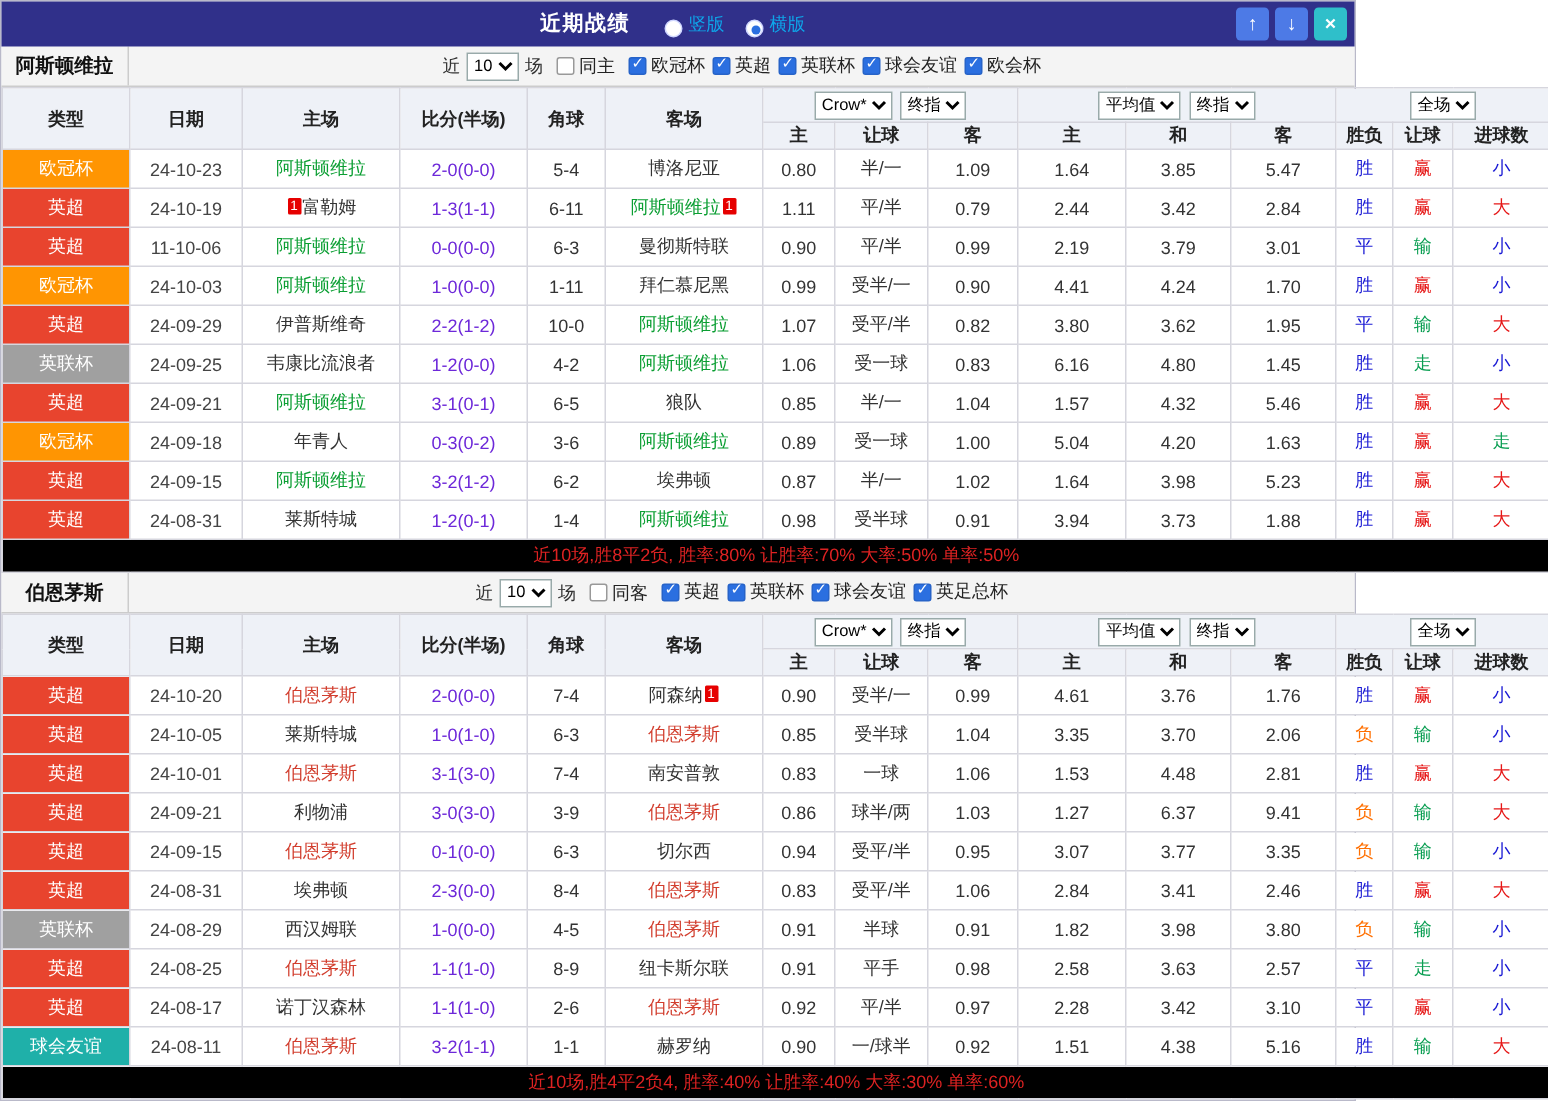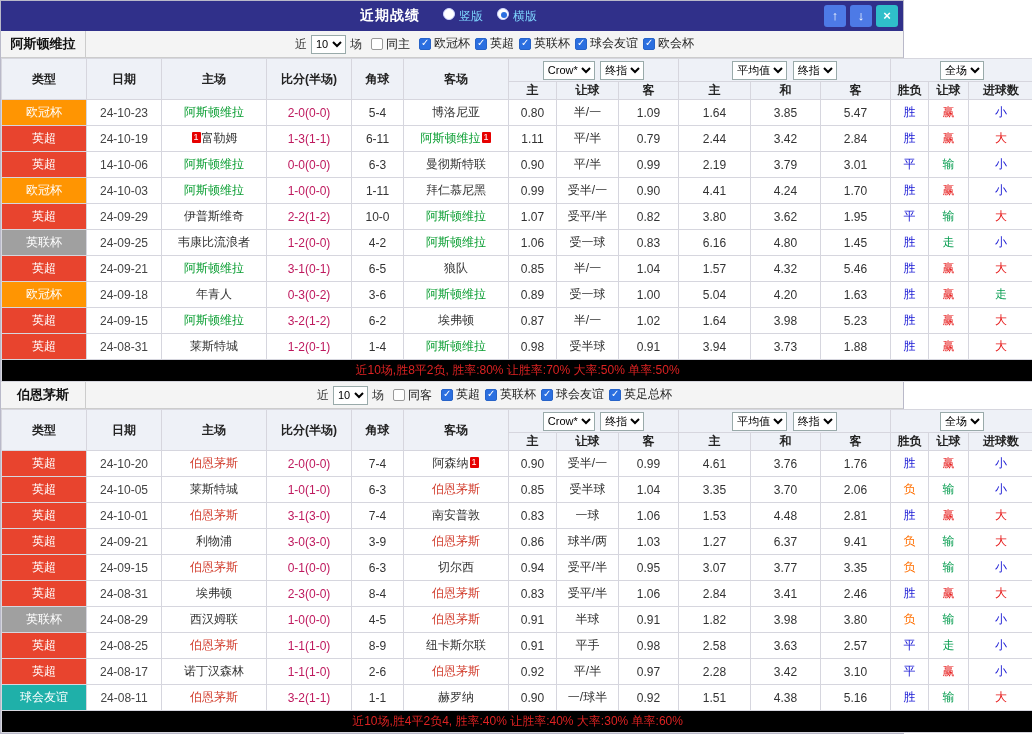--- a/index.html
+++ b/index.html
@@ -1,21 +1,21 @@
 <!DOCTYPE html>
 <html><head>
 <meta charset="utf-8">
 <style>
 *{box-sizing:border-box;margin:0;padding:0;}
 html,body{background:#fff;}
 body{width:1032px;font-family:"Liberation Sans","DejaVu Sans",sans-serif;font-size:12px;color:#333;}
 .widget{width:904px;border:1px solid #b9b9c9;}
 .titlebar{height:30px;background:#30308a;display:flex;align-items:center;justify-content:center;position:relative;color:#fff;}
 .titlebar .title{font-size:14px;font-weight:bold;margin-right:16px;letter-spacing:1px;}
-.radio{display:inline-flex;align-items:flex-start;margin:0 7px;font-size:12px;cursor:pointer;color:#7dd3fc;}
+.radio{display:inline-flex;align-items:flex-end;margin:0 7px;font-size:12px;cursor:pointer;color:#0ea5e9;}
 .radio-dot{width:12px;height:12px;border-radius:50%;background:#fff;border:1px solid #cfd6ff;margin-right:4px;position:relative;display:inline-block;}
 .radio-dot.on::after{content:"";position:absolute;left:3px;top:3px;width:6px;height:6px;background:#2b6fe0;border-radius:50%;}
 .tb-btns{position:absolute;right:5px;top:4px;display:flex;gap:4px;}
 .tb-btn{width:22px;height:22px;border:none;border-radius:3px;color:#fff;font-size:13px;font-weight:bold;cursor:pointer;line-height:22px;text-align:center;padding:0;font-family:inherit;}
 .tb-btn.blue{background:#4d7ae6;}
 .tb-btn.teal{background:#2fbfca;}
 .section-header{height:27px;display:flex;align-items:stretch;background:#f4f4f4;border-bottom:1px solid #ccc;}
 .team-box{width:85px;border-right:1px solid #ccc;display:flex;align-items:center;justify-content:center;font-weight:bold;font-size:13px;color:#111;}
 .filters{flex:1;display:flex;align-items:center;justify-content:center;gap:4px;}
 .filters select{height:19px;font-size:11px;border:1px solid #9aa;background:#fff;}
@@ -24,21 +24,21 @@
 .checkbox.checked{background:#2b6fe0;border-color:#2763c8;}
 .checkbox.checked::after{content:"\2713";position:absolute;color:#fff;font-size:10px;font-weight:bold;left:1px;top:-2px;}
 table{border-collapse:collapse;table-layout:fixed;width:1032px;font-size:12px;}
 th,td{border:1px solid #d6d6de;text-align:center;white-space:nowrap;overflow:hidden;padding:0;}
 thead th{background:#eef1f7;font-weight:bold;color:#222;}
 tr.selrow th{height:23px;}
 tr.selrow select{height:19px;font-size:11px;max-width:46%;border:1px solid #9aa;background:#fff;margin:0 1px;}
 tr.labrow th{height:18px;}
 tbody td{height:26px;background:#fff;}
 td.type{color:#fff;font-size:12px;}
-td.score{color:#be185d;}
+td.score{color:#6d28d9;}
 td.date{color:#444;}
 td.res{font-weight:normal;}
 tfoot td{height:22px;color:#d22;background:#000000;}
 .card{display:inline-block;background:#e60000;color:#fff;font-size:9px;line-height:11px;width:9px;height:11px;vertical-align:2px;margin:0 1px;border-radius:1px;text-align:center;}
 </style>
 </head>
 <body>
 
 <div class="widget">
 
@@ -168,21 +168,21 @@
             <td>0.79</td>
             <td>2.44</td>
             <td>3.42</td>
             <td>2.84</td>
             <td class="res" style="color: rgb(23, 23, 212);">胜</td>
             <td class="res" style="color: rgb(230, 23, 23);">赢</td>
             <td class="res" style="color: rgb(230, 23, 23);">大</td>
           </tr>
           <tr>
             <td class="type" style="background: rgb(232, 68, 46);">英超</td>
-            <td class="date">14-10-06</td>
+            <td class="date">11-10-06</td>
             <td class="team"><span style="color: rgb(10, 158, 50);">阿斯顿维拉</span></td>
             <td class="score">0-0(0-0)</td>
             <td>6-3</td>
             <td class="team"><span>曼彻斯特联</span></td>
             <td>0.90</td>
             <td>平/半</td>
             <td>0.99</td>
             <td>2.19</td>
             <td>3.79</td>
             <td>3.01</td>

